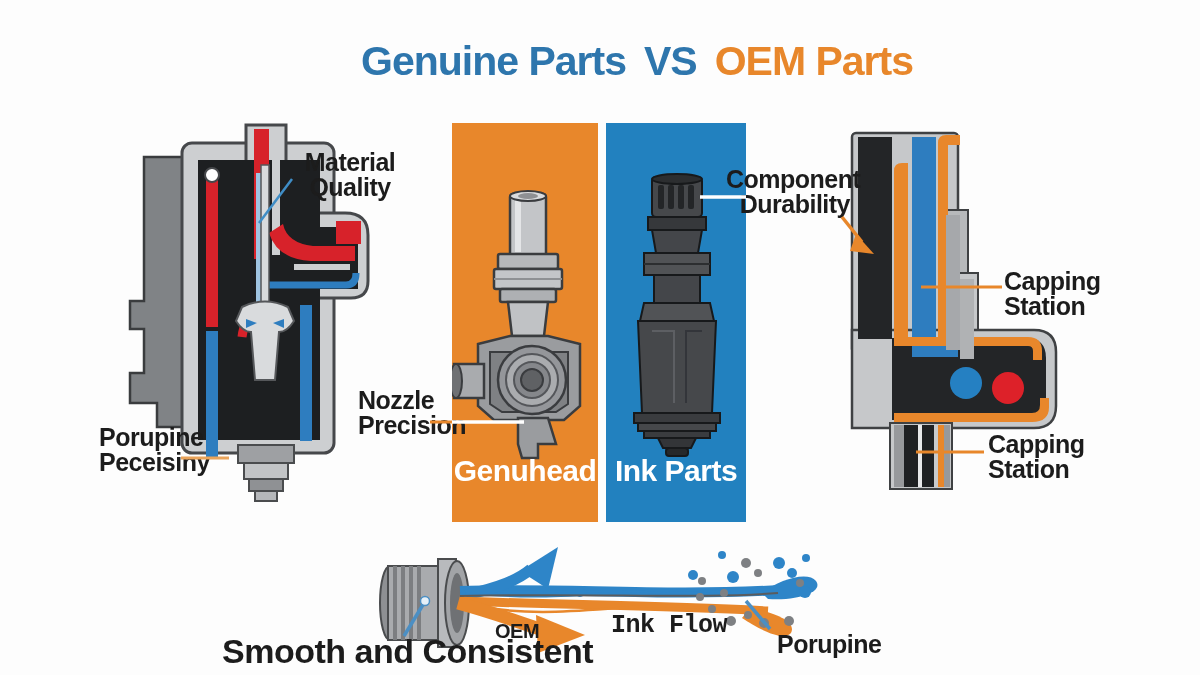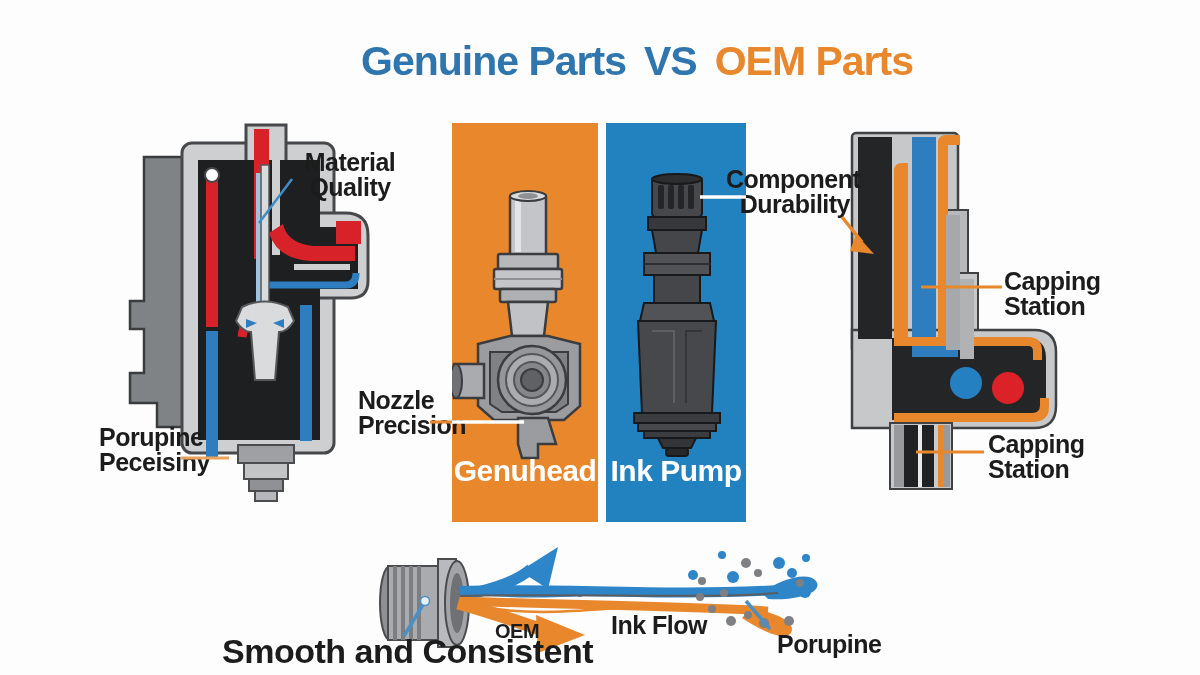--- a/index.html
+++ b/index.html
@@ -24,21 +24,21 @@
   }
   
   #lbl-material{left:300px;top:150px;width:100px;text-align:center;}
   #lbl-porupine{left:99px;top:425px;text-align:left;}
   #lbl-nozzle{left:358px;top:388px;text-align:left;}
   #lbl-component{left:726px;top:167px;width:124px;text-align:right;}
   #lbl-capping-top{left:1004px;top:269px;text-align:left;}
   #lbl-capping-bottom{left:988px;top:432px;text-align:left;}
   #lbl-smooth{left:222px;top:634px;font-size:34px;}
   #lbl-oem{left:495px;top:621px;font-size:20px;}
-  #lbl-inkflow{left:611px;top:613px;}
+  #lbl-inkflow{left:611px;top:613px;font-family:Liberation Mono, monospace;}
   #lbl-irregular{left:777px;top:632px;}
   
   .panel{position:absolute;top:123px;height:399px;}
   #panel-genuine{left:452px;width:146px;background:#e8872b;}
   #panel-oem{left:606px;width:140px;background:#2281bf;}
   .panel-caption{
     position:absolute;bottom:34px;left:0;width:100%;text-align:center;
     color:#ffffff;font-size:30px;font-weight:bold;letter-spacing:-0.5px;
   }
   .panel svg{position:absolute;left:0;}
@@ -145,21 +145,21 @@
         <path d="M32,160 H110 L106,252 H36 Z" fill="#46484b"></path>
         <path d="M46,170 h22 v72" stroke="#5d5f63" fill="none"></path>
         <path d="M96,170 h-16 v72" stroke="#33353a" fill="none"></path>
         <rect x="28" y="252" width="86" height="10" fill="#3a3c3f"></rect>
         <rect x="32" y="262" width="78" height="8" fill="#46484b"></rect>
         <rect x="38" y="270" width="66" height="7" fill="#3a3c3f"></rect>
         <path d="M52,277 h38 l-5,10 h-28 Z" fill="#333538"></path>
         <rect x="60" y="287" width="22" height="8" rx="3" fill="#26282a"></rect>
       </g>
     </svg>
-    <div class="panel-caption">Ink Pump</div>
+    <div class="panel-caption">Ink Parts</div>
   </div>
 
   <svg id="svg-right" width="230" height="370" viewBox="0 0 230 370">
 
     <rect x="14" y="8" width="106" height="220" rx="4" fill="#c6c8ca" stroke="#3f4143" stroke-width="2.5"></rect>
     <rect x="104" y="85" width="26" height="145" fill="#b7b9bb" stroke="#3f4143" stroke-width="2"></rect>
     <rect x="118" y="148" width="22" height="92" fill="#c6c8ca" stroke="#3f4143" stroke-width="2"></rect>
     <path d="M14,205 H196 Q218,205 218,227 V281 Q218,303 196,303 H14 Z" fill="#c6c8ca" stroke="#3f4143" stroke-width="2.5"></path>
     <rect x="52" y="298" width="62" height="66" fill="#c6c8ca" stroke="#3f4143" stroke-width="2"></rect>
 

